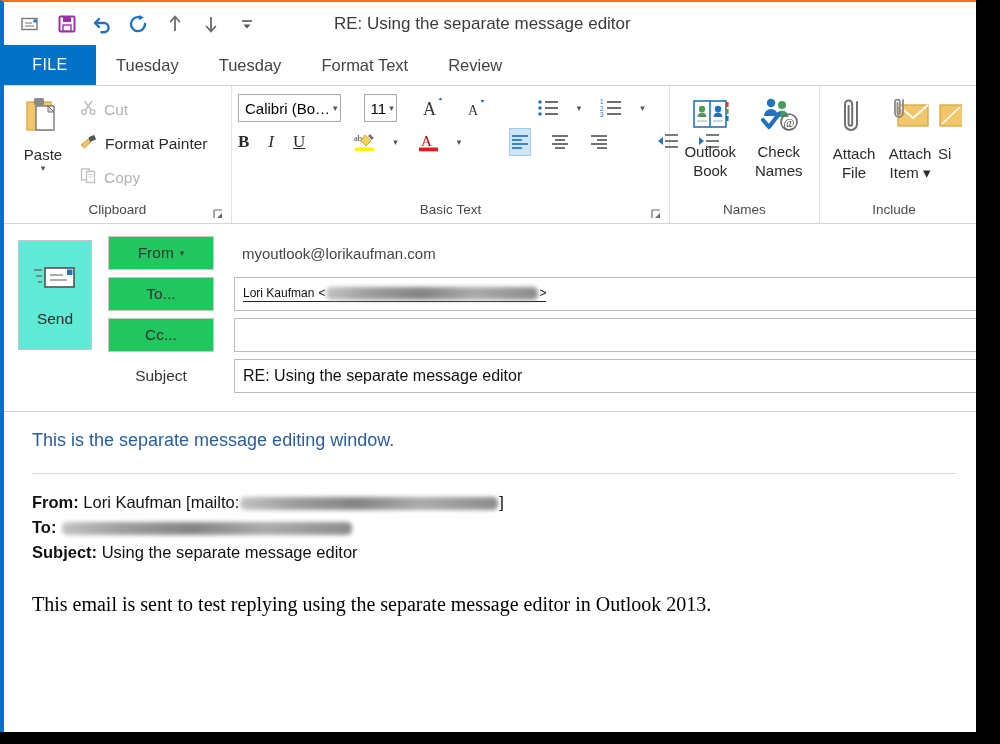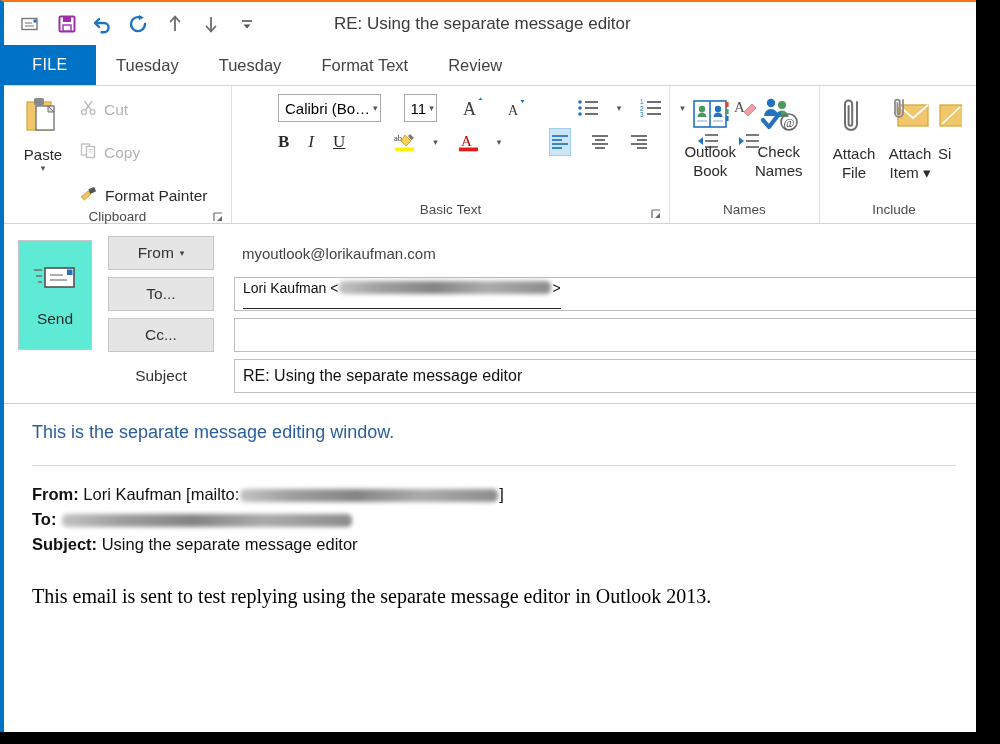--- a/index.html
+++ b/index.html
@@ -138,34 +138,34 @@
   
   #grp-clipboard { width: 228px; }
   .paste-big {
     width: 66px;
     display: flex; flex-direction: column; align-items: center;
     padding-top: 4px;
     cursor: default;
   }
   .paste-big .lbl { font-size: 15px; color: #2b2b2b; margin-top: 2px; }
   .paste-big .caret { font-size: 9px; color: #555; line-height: 8px; margin-top: 1px;}
-  .clip-small-col { display: flex; flex-direction: column; padding-top: 5px; gap: 18px; }
+  .clip-small-col { display: flex; flex-direction: column; padding-top: 5px; gap: 9px; }
   .clip-small {
     display: flex; align-items: center; gap: 7px;
     padding: 2px 4px;
     font-size: 15.5px;
     cursor: default;
   }
   .clip-small.disabled { color: #b3b3b3; }
   .clip-small.enabled { color: #2b2b2b; }
 
   
   #grp-basictext { width: 438px; }
   .bt-rows { display: flex; flex-direction: column; gap: 6px; width: 100%; padding-top: 2px;}
-  .bt-row { display: flex; align-items: center; gap: 19px; margin-left: 40px; }
+  .bt-row { display: flex; align-items: center; gap: 19px; }
   .combo {
     height: 28px;
     border: 1px solid #a9a9a9;
     background: #ffffff;
     display: flex; align-items: center;
     padding: 0 2px 0 6px;
     font-size: 15px;
     color: #000;
     cursor: default;
   }
@@ -217,21 +217,21 @@
   #send-btn .t { font-size: 15.5px; color: #2b2b2b; margin-top: 14px;}
   .fieldrow {
     display: flex; align-items: center;
     margin-left: 104px;
     margin-bottom: 7px;
     height: 34px;
   }
   .fieldbtn {
     width: 106px; height: 34px;
     border: 1px solid #c6c6c6;
-    background: #e5e5e5;
+    background: #22c55e;
     display: flex; align-items: center; justify-content: center;
     font-size: 15.5px; color: #333;
     cursor: default;
     gap: 6px;
   }
   .fieldbtn .caret { font-size: 9px; color: #444; }
   .fieldlabel {
     width: 106px; height: 34px;
     display: flex; align-items: center; justify-content: center;
     font-size: 15.5px; color: #333;
@@ -244,22 +244,22 @@
     display: flex; align-items: center;
     padding-left: 8px;
     font-size: 15px;
     color: #444;
   }
   .fieldval.boxed { border: 1px solid #bcbcbc; background: #fff; }
   .fieldval.plain { border: none; padding-left: 8px; }
   #to-val .recip {
     border-bottom: 1px solid #222;
     display: inline-flex; align-items: center;
-    color: #111; font-size: 14px;
-    padding-bottom: 12px;
+    color: #111; font-size: 12px;
+    padding-bottom: 1px;
     text-align: center;
   }
   .blur {
     display: inline-block;
     height: 13px;
     margin: 0 1px;
     border-radius: 5px;
     background: linear-gradient(95deg,#b9b9b9,#8e8e8e 20%,#6f6f6f 45%,#9d9d9d 70%,#787878 100%);
     filter: blur(2.2px);
     opacity: .85;
@@ -394,40 +394,40 @@
               <svg width="17" height="17" viewBox="0 0 17 17">
                 <circle cx="4" cy="13" r="2.4" fill="none" stroke="#bdbdbd" stroke-width="1.4"></circle>
                 <circle cx="12.5" cy="13" r="2.4" fill="none" stroke="#bdbdbd" stroke-width="1.4"></circle>
                 <line x1="11" y1="11" x2="4.5" y2="2" stroke="#bdbdbd" stroke-width="1.4"></line>
                 <line x1="5.5" y1="11" x2="12" y2="2" stroke="#bdbdbd" stroke-width="1.4"></line>
               </svg>
             </span>
             <span>Cut</span>
           </div>
 
+          <div class="clip-small enabled">
+            <span>
+              <svg width="18" height="17" viewBox="0 0 18 17">
+                <path d="M1 12 L8 6 L11 9 L4.5 15 Z" fill="#F0C268" stroke="#D2A444" stroke-width="1"></path>
+                <rect x="9" y="3" width="6.5" height="5" rx="1" transform="rotate(-25 12 5.5)" fill="#555"></rect>
+              </svg>
+            </span>
+            <span>Format Painter</span>
+          </div>
+
           <div class="clip-small disabled">
             <span>
               <svg width="17" height="17" viewBox="0 0 17 17">
                 <rect x="1.5" y="2" width="8" height="11" fill="#fff" stroke="#bdbdbd" stroke-width="1.3"></rect>
                 <rect x="6.5" y="4.5" width="8" height="11" fill="#fff" stroke="#bdbdbd" stroke-width="1.3"></rect>
                 <line x1="8.5" y1="7.5" x2="12.5" y2="7.5" stroke="#cfcfcf" stroke-width="1"></line>
                 <line x1="8.5" y1="10" x2="12.5" y2="10" stroke="#cfcfcf" stroke-width="1"></line>
               </svg>
             </span>
             <span>Copy</span>
-          </div>
-
-          <div class="clip-small enabled">
-            <span>
-              <svg width="18" height="17" viewBox="0 0 18 17">
-                <path d="M1 12 L8 6 L11 9 L4.5 15 Z" fill="#F0C268" stroke="#D2A444" stroke-width="1"></path>
-                <rect x="9" y="3" width="6.5" height="5" rx="1" transform="rotate(-25 12 5.5)" fill="#555"></rect>
-              </svg>
-            </span>
-            <span>Format Painter</span>
           </div>
         </div>
       </div>
       <div class="rgroup-label">
         <span>Clipboard</span>
         <span class="dialog-launcher">
           <svg width="12" height="12" viewBox="0 0 12 12">
             <path d="M1 1 H9 M1 1 V9" stroke="#6a6a6a" stroke-width="1.2" fill="none"></path>
             <path d="M4 9 L9 9 L9 4 Z" fill="#6a6a6a"></path>
           </svg>
@@ -705,21 +705,21 @@
       </div>
     </div>
 
     <div class="fieldrow">
       <div class="fieldbtn">
         <span>Cc...</span>
       </div>
       <div class="fieldval boxed"></div>
     </div>
 
-    <div class="fieldrow" style="margin-bottom:0">
+    <div class="fieldrow" style="margin-bottom:8px">
       <div class="fieldlabel">Subject</div>
       <div class="fieldval boxed" id="subject-val">RE: Using the separate message editor</div>
     </div>
   </div>
 
   <div id="bodyzone">
 
     <div id="reply-line">This is the separate message editing window.</div>
 
     <div id="hr"></div>

